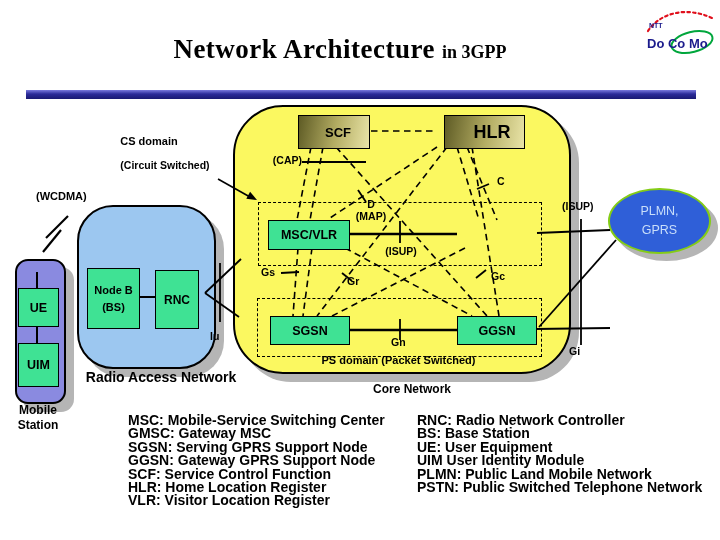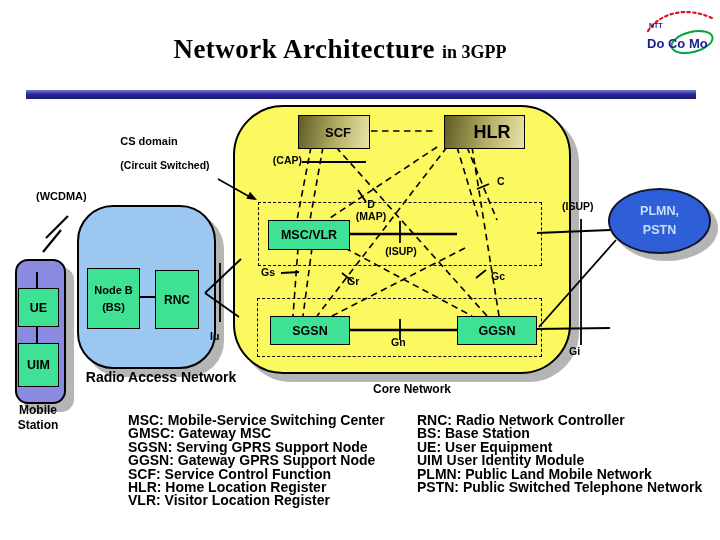--- a/index.html
+++ b/index.html
@@ -11,23 +11,23 @@
   .title-main{font-size:27px;letter-spacing:.5px;}
   .title-suffix{font-size:18px;margin-left:7px;}
   .title-bar{position:absolute;left:26px;top:90px;width:670px;height:9px;
              background:linear-gradient(180deg,#7a7ade 0%,#2b2b99 45%,#1a1a72 100%);}
   .logo{position:absolute;left:640px;top:4px;width:76px;height:52px;}
   
   .cloud{position:absolute;border:2px solid #000;box-shadow:8px 8px 0 #b5b5b5;}
   .core-cloud{left:233px;top:105px;width:334px;height:265px;border-radius:50px;background:#fbf860;}
   .ran-cloud{left:77px;top:205px;width:135px;height:160px;border-radius:36px;background:#9cc7f0;}
   .mobile-cloud{left:15px;top:259px;width:47px;height:141px;border-radius:13px;background:#8a8ae0;}
-  .ellipse{position:absolute;width:99px;height:62px;border:2px solid #0f172a;border-radius:50%;
+  .ellipse{position:absolute;width:99px;height:62px;border:2px solid #84cc16;border-radius:50%;
            box-shadow:7px 7px 0 #b5b5b5;display:flex;flex-direction:column;align-items:center;
-           justify-content:center;font-weight:bold;text-align:center;}
+           justify-content:center;font-weight:normal;text-align:center;}
   .plmn{left:608px;top:188px;background:#2f5fd8;color:#c9defa;font-size:12.5px;line-height:19px;}
   .internet{left:608px;top:296px;background:#22dc1c;color:#000;font-size:12.5px;}
   
   svg.wires{position:absolute;left:0;top:0;width:720px;height:540px;z-index:3;pointer-events:none;}
   
   .dashed-rect{position:absolute;border:1.5px dashed #000;z-index:4;}
   .cs-rect{left:258px;top:202px;width:282px;height:62px;}
   .ps-rect{left:257px;top:298px;width:283px;height:57px;}
   
   .node{position:absolute;background:#3fe294;border:1.7px solid #000;display:flex;
@@ -88,21 +88,21 @@
     <text x="9" y="24" font-size="7" font-weight="bold" fill="#1b1b8c" font-family="Liberation Sans, sans-serif">NTT</text>
     <text x="7" y="44" font-size="13" font-weight="bold" fill="#1b1b8c" font-family="Liberation Sans, sans-serif">Do Co Mo</text>
   </svg>
 
   <div class="cloud core-cloud"></div>
   <div class="cloud ran-cloud"></div>
   <div class="cloud mobile-cloud"></div>
 
   <div class="ellipse plmn">
     <span>PLMN,</span>
-    <span>PSTN</span>
+    <span>GPRS</span>
   </div>
 
   <svg class="wires" viewBox="0 0 720 540">
     <g stroke="#000" fill="none">
 
       <path d="M348 234 L457 234" stroke-width="2.6"></path>
       <path d="M537 233 L610 230" stroke-width="2"></path>
       <path d="M348 330 L457 330" stroke-width="2.6"></path>
       <path d="M535 329 L610 328" stroke-width="2"></path>
       <path d="M539 327 L616 240" stroke-width="1.8"></path>
@@ -173,20 +173,21 @@
   <div class="lbl ctr l-d">D</div>
   <div class="lbl ctr l-map">(MAP)</div>
   <div class="lbl ctr l-isupc">(ISUP)</div>
   <div class="lbl l-gs">Gs</div>
   <div class="lbl l-gr">Gr</div>
   <div class="lbl l-gc">Gc</div>
   <div class="lbl l-gn">Gn</div>
   <div class="lbl l-iu">Iu</div>
   <div class="lbl l-isupr">(ISUP)</div>
   <div class="lbl l-gi">Gi</div>
+  <div class="lbl ctr l-ps">PS domain (Packet Switched)</div>
   <div class="lbl ctr l-core">Core Network</div>
   <div class="lbl ctr l-ran">Radio Access Network</div>
   <div class="lbl ctr l-mobile">
     <span>Mobile</span><br>
     <span>Station</span>
   </div>
 
   <div class="legend legend-left">
     <div>MSC: Mobile-Service Switching Center</div>
     <div>GMSC: Gateway MSC</div>

